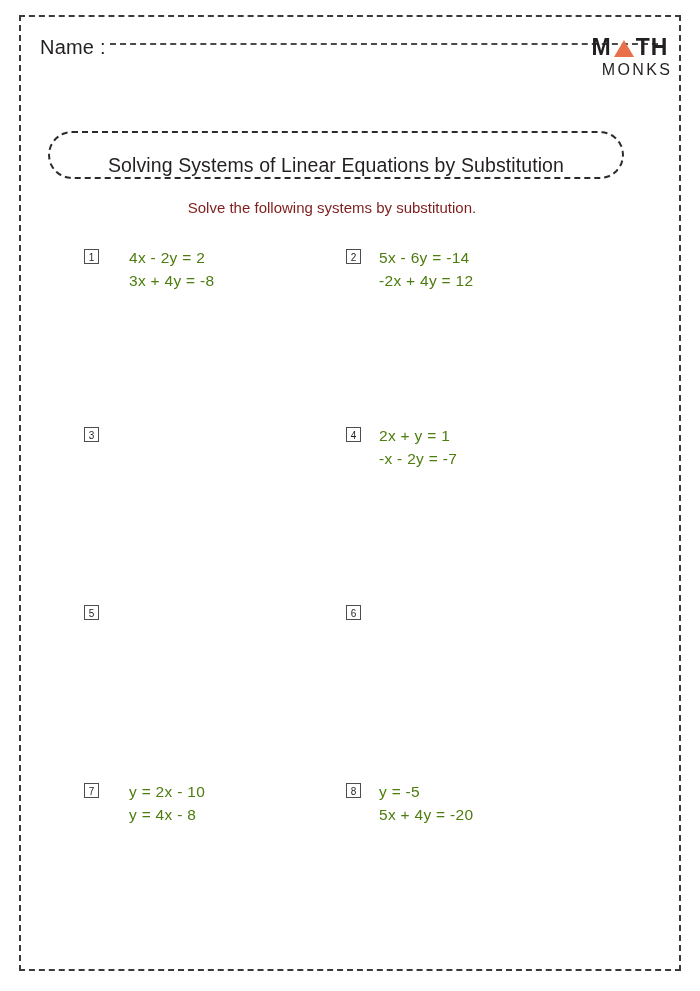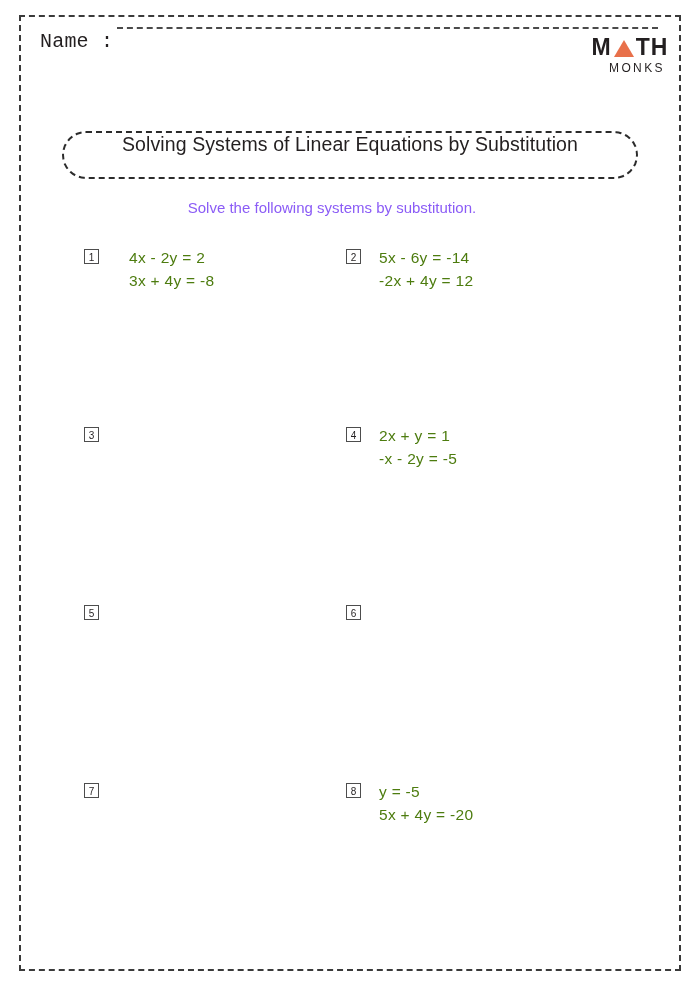--- a/index.html
+++ b/index.html
@@ -30,23 +30,22 @@
   
   .header {
     position: absolute;
     left: 40px;
     top: 30px;
     width: 620px;
     height: 78px;
   }
   .field-row {
     display: flex;
-    align-items: flex-start;
+    align-items: center;
     height: 34px;
-    font-family: Liberation Mono, monospace;
   }
   .field-label {
     font-size: 20px;
     font-weight: 400;
     white-space: nowrap;
     letter-spacing: 0.2px;
     color: #231f20;
   }
   .field-rule {
     flex: 1 1 auto;
@@ -84,59 +83,59 @@
     width: 0;
     height: 0;
     border-left: 10px solid transparent;
     border-right: 10px solid transparent;
     border-bottom: 17px solid #e8704a;
     position: relative;
     top: 1px;
     margin: 0 1px;
   }
   .logo-sub {
-    font-size: 12px;
+    font-size: 16px;
     font-weight: 400;
     letter-spacing: 2.4px;
     color: #231f20;
     margin-top: 3px;
     padding-left: 14px;
   }
 
   
   .title-pill {
     position: absolute;
-    left: 62px;
+    left: 48px;
     top: 131px;
     width: 576px;
     height: 48px;
     border: 2px dashed #2b2b2b;
     border-radius: 26px;
     display: flex;
-    align-items: flex-start;
+    align-items: flex-end;
     justify-content: center;
     box-sizing: border-box;
   }
   .title-text {
     font-size: 19.5px;
     font-weight: 400;
     color: #231f20;
     white-space: nowrap;
     letter-spacing: 0.1px;
   }
 
   
   .instruction {
     position: absolute;
     left: 0;
     top: 199px;
     width: 664px;
     text-align: center;
     font-size: 15px;
-    color: #8b5cf6;
+    color: #7f1d1d;
   }
 
   
   .problems {
     position: absolute;
     left: 0;
     top: 246px;
     width: 700px;
   }
   .prob-row {
@@ -232,21 +231,21 @@
     <div class="prob-col left">
       <div class="problem">
         <span class="prob-num">3</span>
       </div>
     </div>
     <div class="prob-col right">
       <div class="problem">
         <span class="prob-num">4</span>
         <span class="prob-eqs indent-2">
           <div class="eq">2x + y = 1</div>
-          <div class="eq">-x - 2y = -5</div>
+          <div class="eq">-x - 2y = -7</div>
         </span>
       </div>
     </div>
   </div>
 
   <div class="prob-row">
     <div class="prob-col left">
       <div class="problem">
         <span class="prob-num">5</span>
       </div>
@@ -255,20 +254,24 @@
       <div class="problem">
         <span class="prob-num">6</span>
       </div>
     </div>
   </div>
 
   <div class="prob-row">
     <div class="prob-col left">
       <div class="problem">
         <span class="prob-num">7</span>
+        <span class="prob-eqs indent-1">
+          <div class="eq">y = 2x - 10</div>
+          <div class="eq">y = 4x - 8</div>
+        </span>
       </div>
     </div>
     <div class="prob-col right">
       <div class="problem">
         <span class="prob-num">8</span>
         <span class="prob-eqs indent-2">
           <div class="eq">y = -5</div>
           <div class="eq">5x + 4y = -20</div>
         </span>
       </div>

